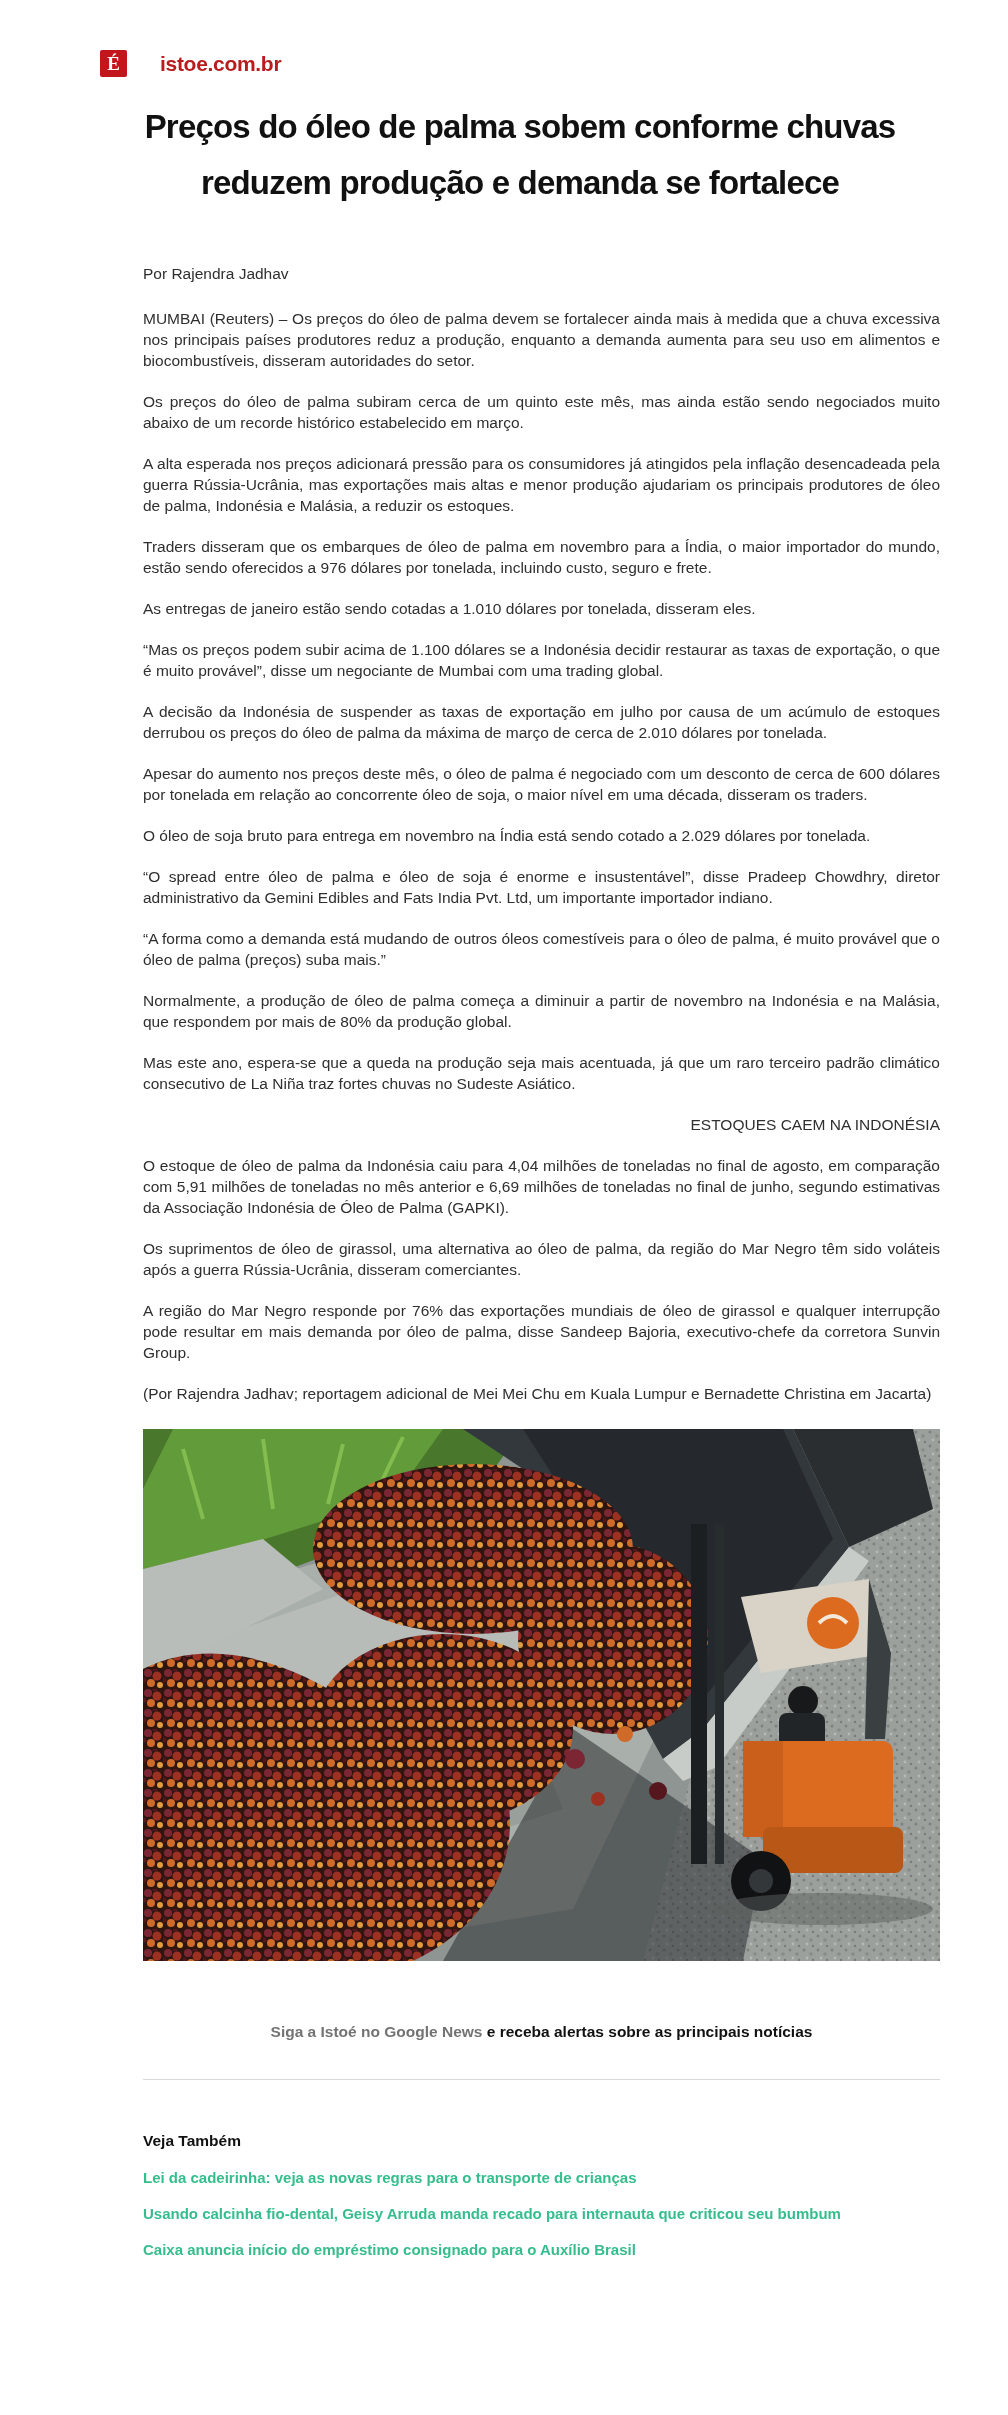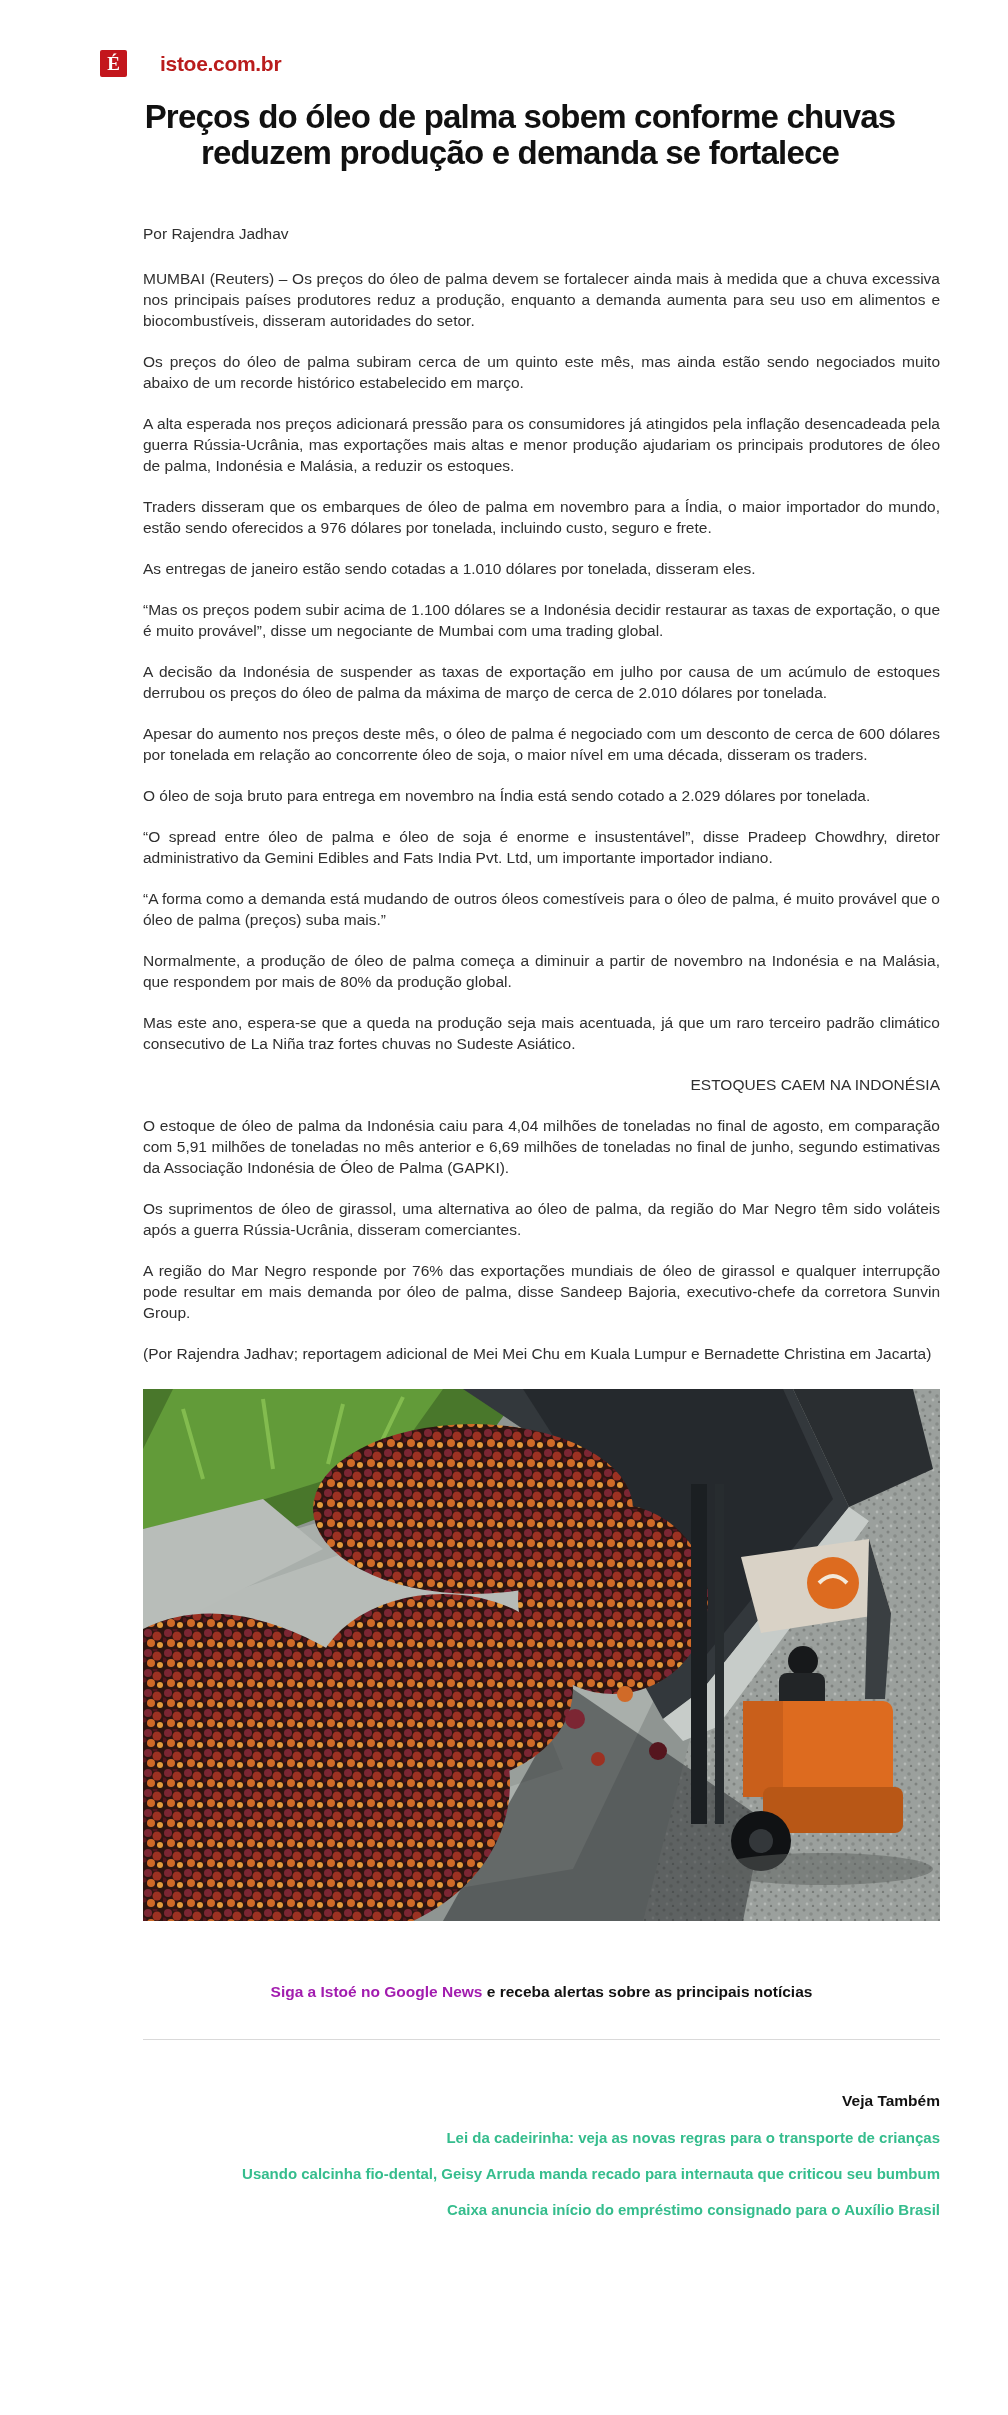--- a/index.html
+++ b/index.html
@@ -18,45 +18,45 @@
     width: 27px; height: 27px; background: #c3161c; border-radius: 2px;
     display: flex; align-items: center; justify-content: center;
     color: #ffffff; font-family: "Liberation Serif", serif;
     font-weight: 700; font-size: 19px; line-height: 1;
   }
   .site-name { font-size: 21px; font-weight: 700; color: #b91c1c; letter-spacing: -0.3px; margin-left: 24px; }
 
   
   h1.headline {
     margin-top: 22px; text-align: center;
-    font-size: 33px; line-height: 36px; font-weight: 700;
+    font-size: 33px; line-height: 56px; font-weight: 700;
     color: #111111; letter-spacing: -0.8px; padding: 0 12px;
   }
 
   
   .article { width: 797px; margin-left: 43px; margin-top: 52px; }
   .byline { font-size: 15.5px; line-height: 21px; margin-bottom: 24px; }
   p.article-p {
     font-size: 15.5px; line-height: 21px; text-align: justify;
     margin-bottom: 20px; color: #2f2f2f;
   }
   p.article-sub { text-align: right; }
 
   
   figure.photo { margin-top: 25px; width: 797px; height: 532px; overflow: hidden; }
   figure.photo svg { display: block; width: 797px; height: 532px; }
 
   
   .follow-line { margin-top: 62px; text-align: center; font-size: 15.5px; font-weight: 700; color: #111111; }
-  .follow-line a { color: #a21caf; text-decoration: none; }
+  .follow-line a { color: #737373; text-decoration: none; }
 
   .divider { border: none; border-top: 1px solid #d9d9d9; margin-top: 38px; width: 100%; }
 
   
-  .related { text-align: right; }
+  .related { text-align: left; }
   .related-heading { margin-top: 52px; font-size: 15.5px; font-weight: 700; color: #111111; }
   .related-link {
     display: block; margin-top: 19px; font-size: 15px; font-weight: 700;
     color: #35bd8d; text-decoration: none;
   }
 </style>
 </head>
 <body>
 
 <div class="page">

